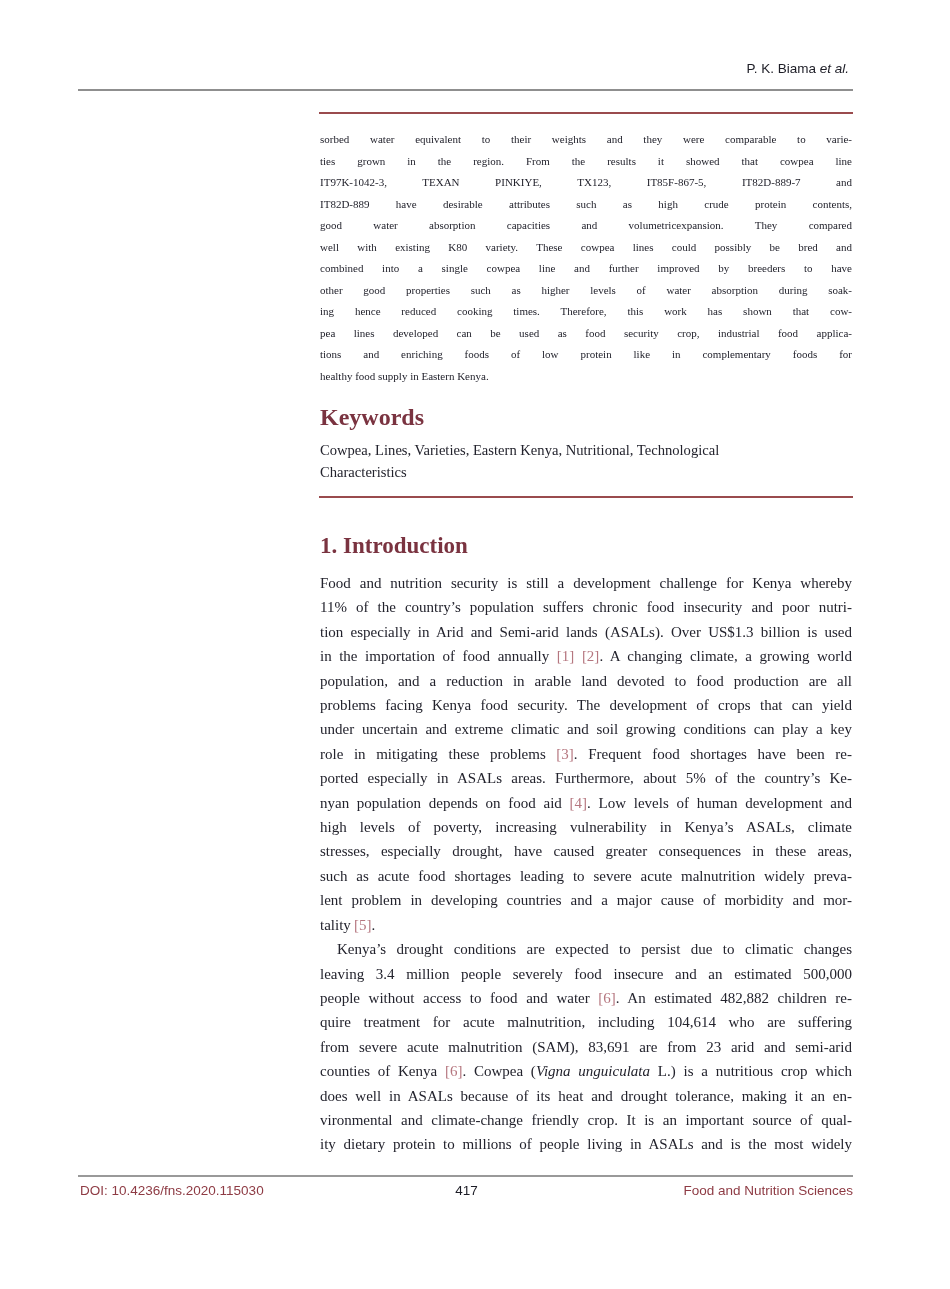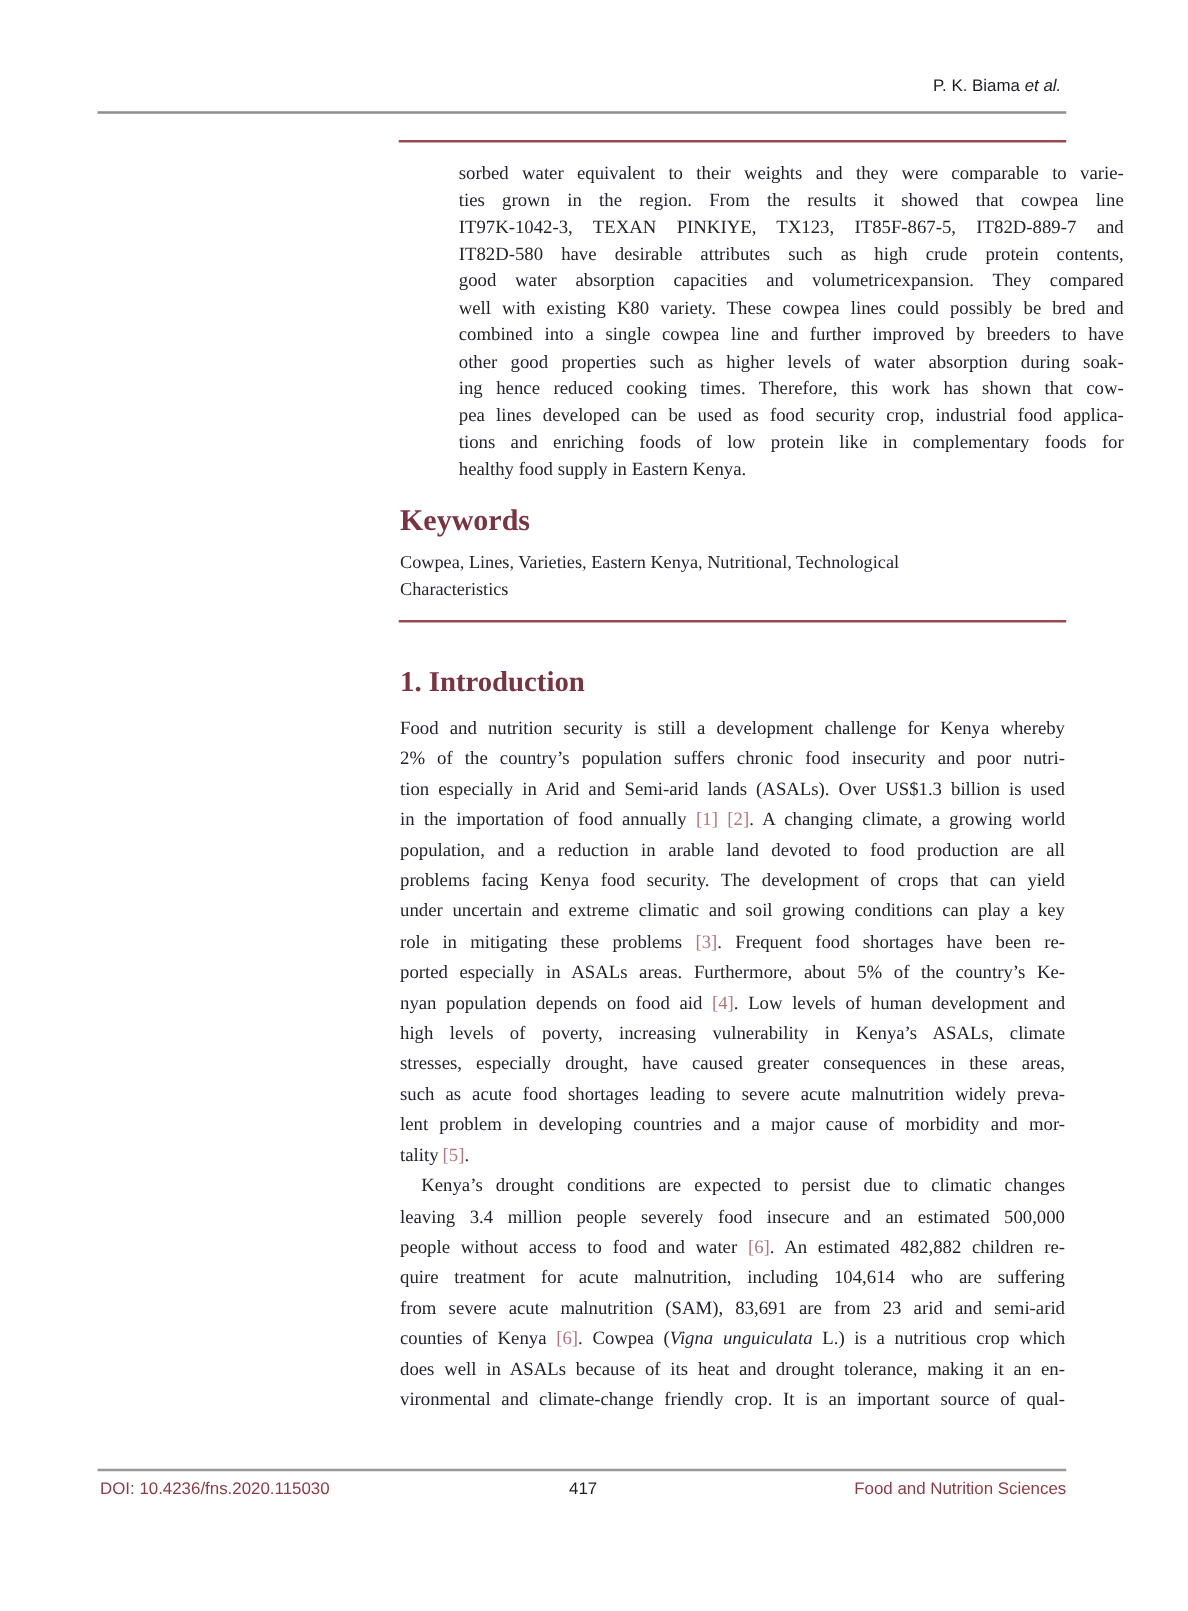--- a/index.html
+++ b/index.html
@@ -25,21 +25,21 @@
     font-family:"Liberation Sans","DejaVu Sans",sans-serif;
     font-size:13.5px;color:#1d1d26;
   }
   .running-head .etal{font-style:italic;}
   .rule-gray-top{position:absolute;top:89px;left:78px;width:775px;height:2px;background:var(--gray-rule);}
   .rule-red{position:absolute;left:319px;width:534px;height:2px;background:var(--maroon-rule);}
   .rule-red.top{top:112px;}
   .rule-red.bottom{top:496px;}
   .abstract-body{
     position:absolute;top:129px;left:320px;width:532px;
-    font-size:15px;line-height:21.55px;margin-left:47px;
+    font-size:11px;line-height:21.55px;
   }
   .keywords-heading{
     position:absolute;top:404px;left:320px;width:532px;
     font-weight:bold;font-size:24px;color:var(--maroon-heading);
   }
   .keywords-body{
     position:absolute;top:440px;left:320px;width:532px;
     font-size:14.6px;line-height:21.55px;
   }
   .intro-heading{
@@ -81,21 +81,21 @@
   </div>
 
   <div class="rule-gray-top"></div>
 
   <div class="rule-red top"></div>
 
   <div class="abstract-body">
       <div class="tline"><span class="seg">sorbed water equivalent to their weights and they were comparable to varie-</span></div>
       <div class="tline"><span class="seg">ties grown in the region. From the results it showed that cowpea line</span></div>
       <div class="tline"><span class="seg">IT97K-1042-3, TEXAN PINKIYE, TX123, IT85F-867-5, IT82D-889-7 and</span></div>
-      <div class="tline"><span class="seg">IT82D-580 have desirable attributes such as high crude protein contents,</span></div>
+      <div class="tline"><span class="seg">IT82D-889 have desirable attributes such as high crude protein contents,</span></div>
       <div class="tline"><span class="seg">good water absorption capacities and volumetricexpansion. They compared</span></div>
       <div class="tline"><span class="seg">well with existing K80 variety. These cowpea lines could possibly be bred and</span></div>
       <div class="tline"><span class="seg">combined into a single cowpea line and further improved by breeders to have</span></div>
       <div class="tline"><span class="seg">other good properties such as higher levels of water absorption during soak-</span></div>
       <div class="tline"><span class="seg">ing hence reduced cooking times. Therefore, this work has shown that cow-</span></div>
       <div class="tline"><span class="seg">pea lines developed can be used as food security crop, industrial food applica-</span></div>
       <div class="tline"><span class="seg">tions and enriching foods of low protein like in complementary foods for</span></div>
       <div class="tline last"><span class="seg">healthy food supply in Eastern Kenya.</span></div>
     </div>
 
@@ -105,21 +105,21 @@
       <div class="tline noj"><span class="seg">Cowpea, Lines, Varieties, Eastern Kenya, Nutritional, Technological</span></div>
       <div class="tline noj"><span class="seg">Characteristics</span></div>
     </div>
 
   <div class="rule-red bottom"></div>
 
   <div class="intro-heading">1. Introduction</div>
 
   <div class="intro-body">
       <div class="tline"><span class="seg">Food and nutrition security is still a development challenge for Kenya whereby</span></div>
-      <div class="tline"><span class="seg">2% of the country’s population suffers chronic food insecurity and poor nutri-</span></div>
+      <div class="tline"><span class="seg">11% of the country’s population suffers chronic food insecurity and poor nutri-</span></div>
       <div class="tline"><span class="seg">tion especially in Arid and Semi-arid lands (ASALs). Over US$1.3 billion is used</span></div>
       <div class="tline"><span class="seg">in the importation of food annually </span><span class="seg ref">[1]</span><span class="seg"> </span><span class="seg ref">[2]</span><span class="seg">. A changing climate, a growing world</span></div>
       <div class="tline"><span class="seg">population, and a reduction in arable land devoted to food production are all</span></div>
       <div class="tline"><span class="seg">problems facing Kenya food security. The development of crops that can yield</span></div>
       <div class="tline"><span class="seg">under uncertain and extreme climatic and soil growing conditions can play a key</span></div>
       <div class="tline"><span class="seg">role in mitigating these problems </span><span class="seg ref">[3]</span><span class="seg">. Frequent food shortages have been re-</span></div>
       <div class="tline"><span class="seg">ported especially in ASALs areas. Furthermore, about 5% of the country’s Ke-</span></div>
       <div class="tline"><span class="seg">nyan population depends on food aid </span><span class="seg ref">[4]</span><span class="seg">. Low levels of human development and</span></div>
       <div class="tline"><span class="seg">high levels of poverty, increasing vulnerability in Kenya’s ASALs, climate</span></div>
       <div class="tline"><span class="seg">stresses, especially drought, have caused greater consequences in these areas,</span></div>
@@ -127,20 +127,21 @@
       <div class="tline"><span class="seg">lent problem in developing countries and a major cause of morbidity and mor-</span></div>
       <div class="tline last"><span class="seg">tality </span><span class="seg ref">[5]</span><span class="seg">.</span></div>
       <div class="tline ind"><span class="seg">Kenya’s drought conditions are expected to persist due to climatic changes</span></div>
       <div class="tline"><span class="seg">leaving 3.4 million people severely food insecure and an estimated 500,000</span></div>
       <div class="tline"><span class="seg">people without access to food and water </span><span class="seg ref">[6]</span><span class="seg">. An estimated 482,882 children re-</span></div>
       <div class="tline"><span class="seg">quire treatment for acute malnutrition, including 104,614 who are suffering</span></div>
       <div class="tline"><span class="seg">from severe acute malnutrition (SAM), 83,691 are from 23 arid and semi-arid</span></div>
       <div class="tline"><span class="seg">counties of Kenya </span><span class="seg ref">[6]</span><span class="seg">. Cowpea (</span><span class="seg i">Vigna unguiculata</span><span class="seg"> L.) is a nutritious crop which</span></div>
       <div class="tline"><span class="seg">does well in ASALs because of its heat and drought tolerance, making it an en-</span></div>
       <div class="tline"><span class="seg">vironmental and climate-change friendly crop. It is an important source of qual-</span></div>
+      <div class="tline"><span class="seg">ity dietary protein to millions of people living in ASALs and is the most widely</span></div>
     </div>
 
   <div class="rule-gray-bottom"></div>
 
   <div class="footer">
     <span class="doi">DOI: 10.4236/fns.2020.115030</span>
     <span class="pagenum">417</span>
     <span class="journal">Food and Nutrition Sciences</span>
   </div>
 

